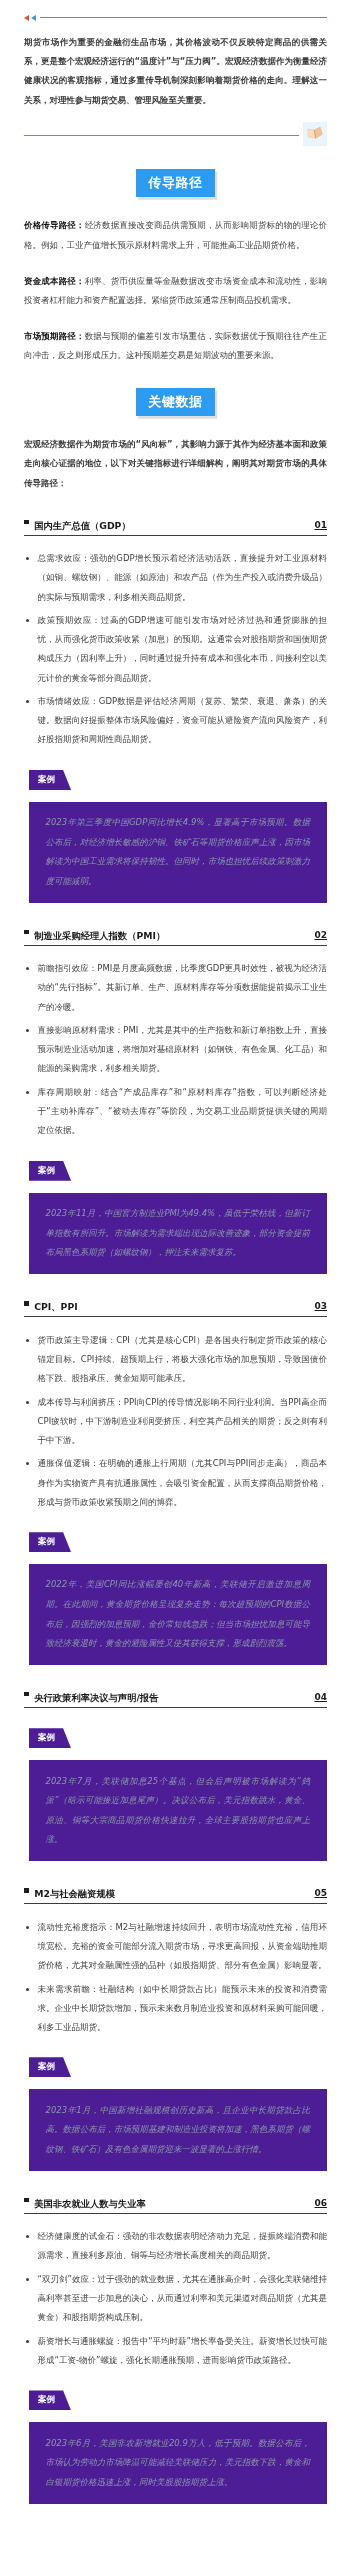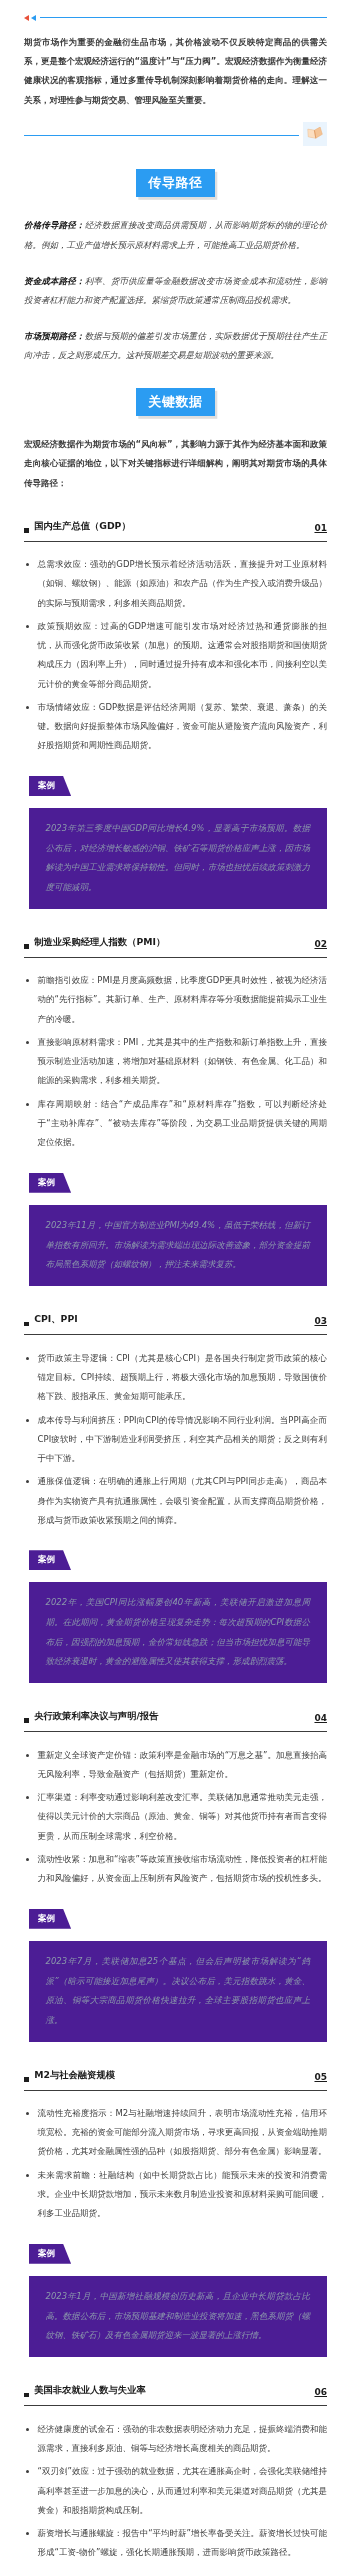--- a/index.html
+++ b/index.html
@@ -7,34 +7,34 @@
   .page { width:344px; margin:0 auto; background:#fff; padding:10.2px 0 26px; box-sizing:border-box; color:#3d3d3d; font-size:8.5px; }
   .content { padding:0 17px 0 24px; }
 
   
   .deco-top { display:flex; align-items:center; margin:4.5px 0 1.1px; }
   .tri { width:0; height:0; border-top:3.4px solid transparent; border-bottom:3.4px solid transparent; border-right:5.1px solid #e8503a; margin-right:1.7px; }
   .tri-blue { border-right-color:#2b9cf2; }
   .hline { flex:1; height:1.1px; background:#2b9cf2; margin-left:2.3px; }
 
   p.body-para { line-height:2.25; margin:12.5px 0; text-align:justify;font-weight:bold; }
-  p.lead-para { line-height:2.25; margin:17px 0; text-align:justify;font-style:italic; }
+  p.lead-para { line-height:2.25; margin:17px 0; text-align:justify; }
   p b { color:#141414; }
 
   .deco-bottom { display:flex; align-items:flex-end; margin:2.3px 0 0; }
   .hline2 { flex:1; height:1.1px; background:#2b9cf2; margin-bottom:10.2px; }
   .book { width:24px; height:24px; background:#eaf4fd; display:flex; align-items:center; justify-content:center; margin-left:4.5px; }
 
   
   .banner-wrap { text-align:center; margin:23px 0 19px; }
   .banner { display:inline-block; background:#2b9cf2; color:#fff; font-weight:bold; font-size:13px; letter-spacing:0.6px; padding:5.1px 12.5px; box-shadow:2.3px 2.8px 0 #dfdfdf; }
 
   
   .indicator { margin-top:27px; }
-  .ind-head { display:flex; align-items:flex-end; border-bottom:0.8px solid #3c3c3c; padding-bottom:8px; }
+  .ind-head { display:flex; align-items:flex-start; border-bottom:0.8px solid #3c3c3c; padding-bottom:2px; }
   .sq { width:4.5px; height:4.5px; background:#1d1d1d; margin-right:5.7px; flex:none; }
   .ind-title { font-weight:bold; font-size:9.3px; color:#1b1b1b; }
   .ind-num { margin-left:auto; font-weight:bold; font-size:9px; color:#1b1b1b;text-decoration:underline; }
   ul.bullets { margin:13.6px 0 0; padding-left:13.6px; }
   ul.bullets li { line-height:2.25; margin-bottom:4.5px; text-align:justify; }
 
   
   .case { margin:20.4px 0 3.4px 4.5px; }
   .case-tag { display:inline-block; background:#4c1d95; color:#fff; font-weight:bold; font-size:8.5px; padding:4px 16px 4px 9.6px; clip-path:polygon(0 0, calc(100% - 8px) 0, 100% 100%, 0 100%); }
   .case-box { background:#4c1d95; padding:4.5px 17px 11.3px 17px;margin-top:12px; }
@@ -138,25 +138,20 @@
           </div>
       </div>
     </section>
 
     <section class="indicator">
       <div class="ind-head">
         <span class="sq"></span>
         <span class="ind-title">央行政策利率决议与声明/报告</span>
         <span class="ind-num">04</span>
       </div>
-      <ul class="bullets">
-        <li>重新定义全球资产定价锚：政策利率是金融市场的“万息之基”。加息直接抬高无风险利率，导致金融资产（包括期货）重新定价。</li>
-        <li>汇率渠道：利率变动通过影响利差改变汇率。美联储加息通常推动美元走强，使得以美元计价的大宗商品（原油、黄金、铜等）对其他货币持有者而言变得更贵，从而压制全球需求，利空价格。</li>
-        <li>流动性收紧：加息和“缩表”等政策直接收缩市场流动性，降低投资者的杠杆能力和风险偏好，从资金面上压制所有风险资产，包括期货市场的投机性多头。</li>
-      </ul>
       <div class="case">
         <div class="case-tag">案例</div>
         <div class="case-box">
             <p>2023年7月，美联储加息25个基点，但会后声明被市场解读为“鸽派”（暗示可能接近加息尾声）。决议公布后，美元指数跳水，黄金、原油、铜等大宗商品期货价格快速拉升，全球主要股指期货也应声上涨。</p>
           </div>
       </div>
     </section>
 
     <section class="indicator">
       <div class="ind-head">

